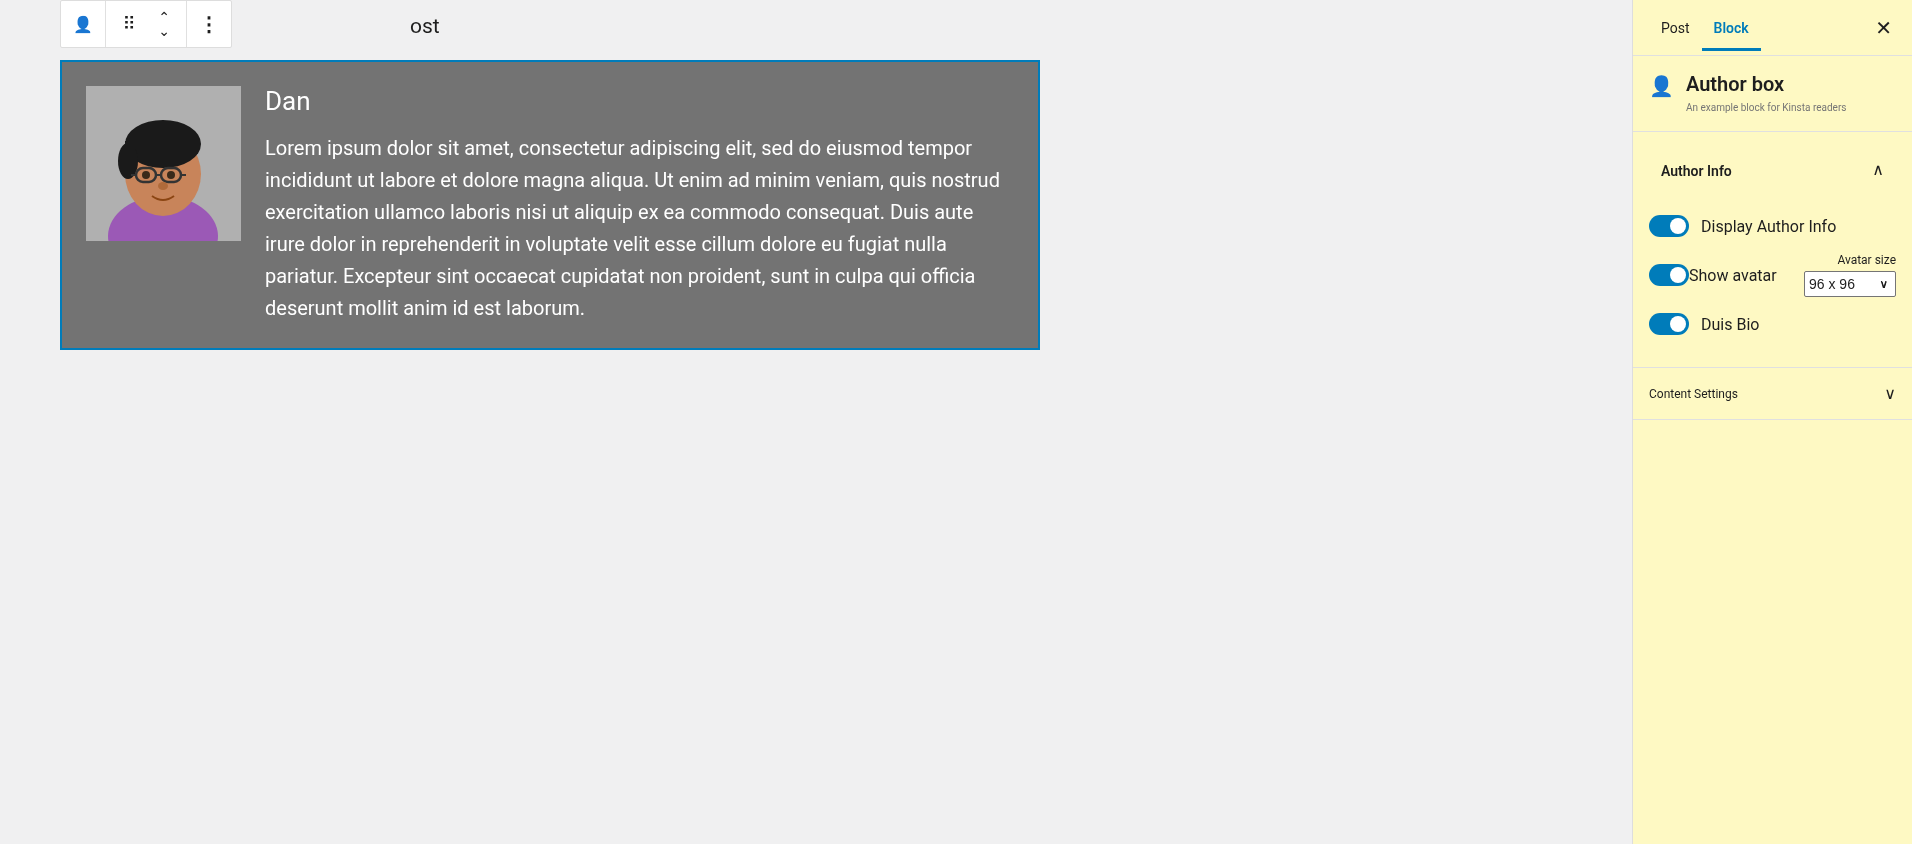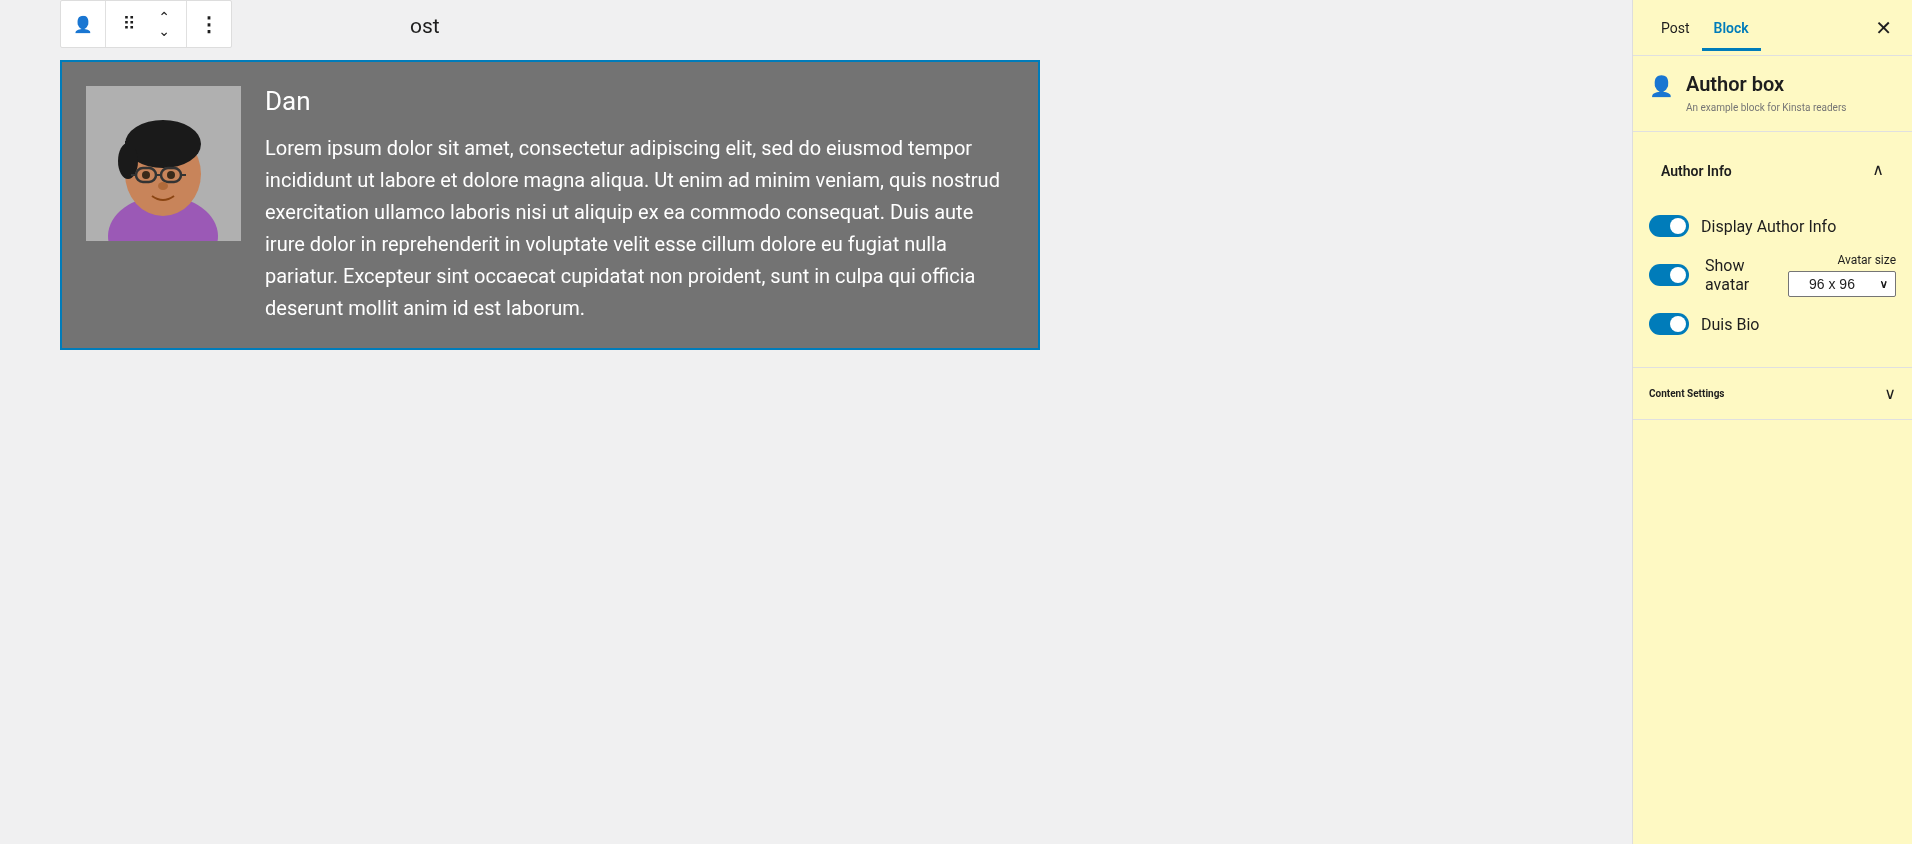--- a/index.html
+++ b/index.html
@@ -262,21 +262,21 @@
 
     .avatar-size-label {
       font-size: 12px;
       color: #1e1e1e;
       font-weight: 400;
     }
 
     .avatar-size-select {
       border: 1px solid #757575;
       border-radius: 2px;
-      padding: 4px 20px;
+      padding: 4px 4px;
       font-size: 14px;
       color: #1e1e1e;
       background: #fff;
       cursor: pointer;
       appearance: none;
       padding-right: 24px;
       position: relative;
     }
 
     .select-wrapper {
@@ -315,22 +315,22 @@
 
     
     .content-settings-row {
       display: flex;
       align-items: center;
       padding: 16px;
       cursor: pointer;
     }
 
     .content-settings-title {
-      font-size: 10px;
-      font-weight: 700;
+      font-size: 12px;
+      font-weight: 400;
       color: #1e1e1e;
       flex: 1;
     }
   </style>
 </head>
 <body>
 
 <div class="editor-area">
 
   <div class="block-toolbar">
@@ -428,21 +428,21 @@
         </label>
         <span class="toggle-label">Display Author Info</span>
       </div>
 
       <div style="margin-bottom:16px;">
         <div class="toggle-show-avatar-row">
           <label class="toggle-switch">
             <input type="checkbox" checked="" style="">
             <span class="toggle-slider"></span>
           </label>
-          <span class="toggle-label" style="margin-left:16px;">Show avatar</span>
+          <span class="toggle-label" style="margin-left:0;">Show avatar</span>
           <div class="avatar-size-extra">
             <div>
               <div class="avatar-size-label" style="text-align:right; margin-bottom:4px;">Avatar size</div>
               <div class="select-wrapper">
                 <select class="avatar-size-select">
                   <option>48 x 48</option>
                   <option>64 x 64</option>
                   <option selected="">96 x 96</option>
                   <option>128 x 128</option>
                 </select>

